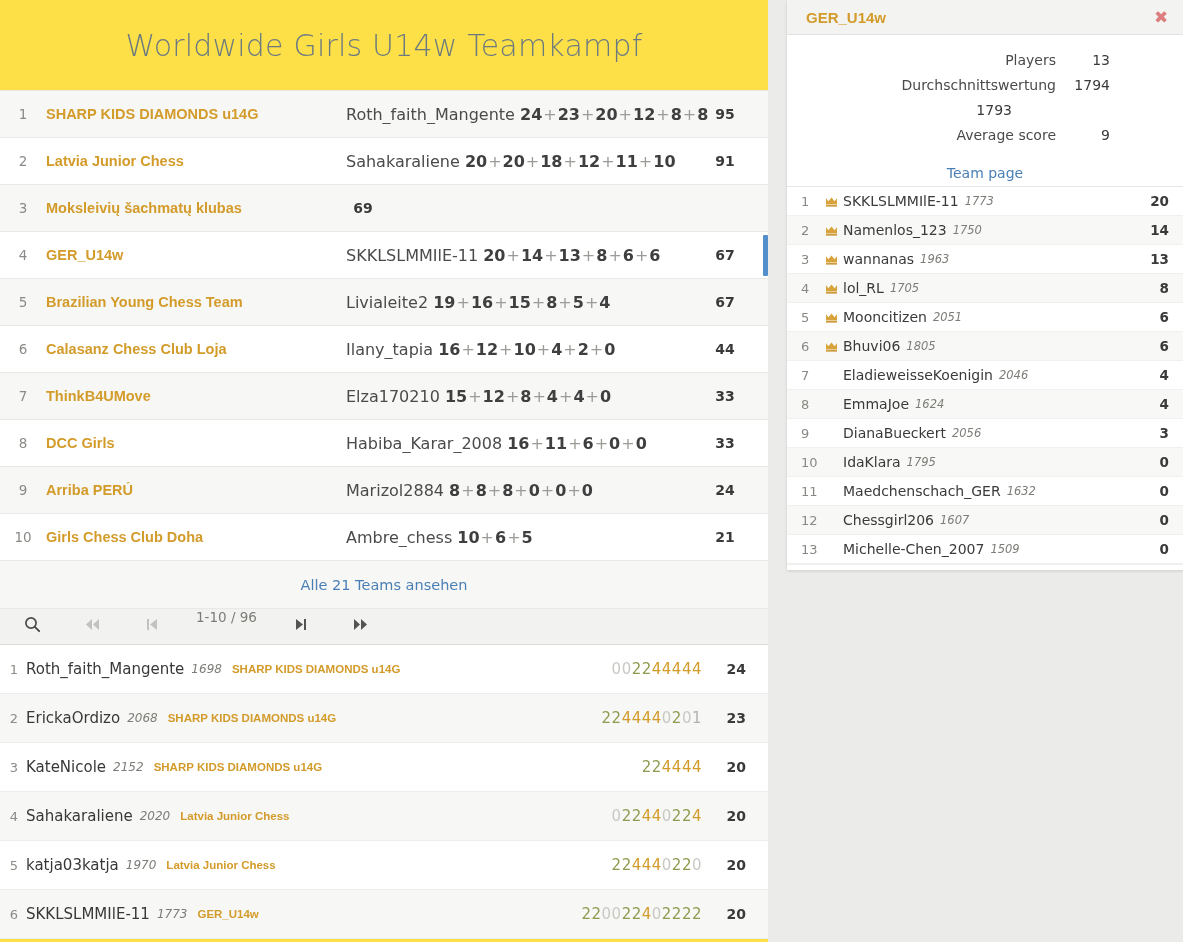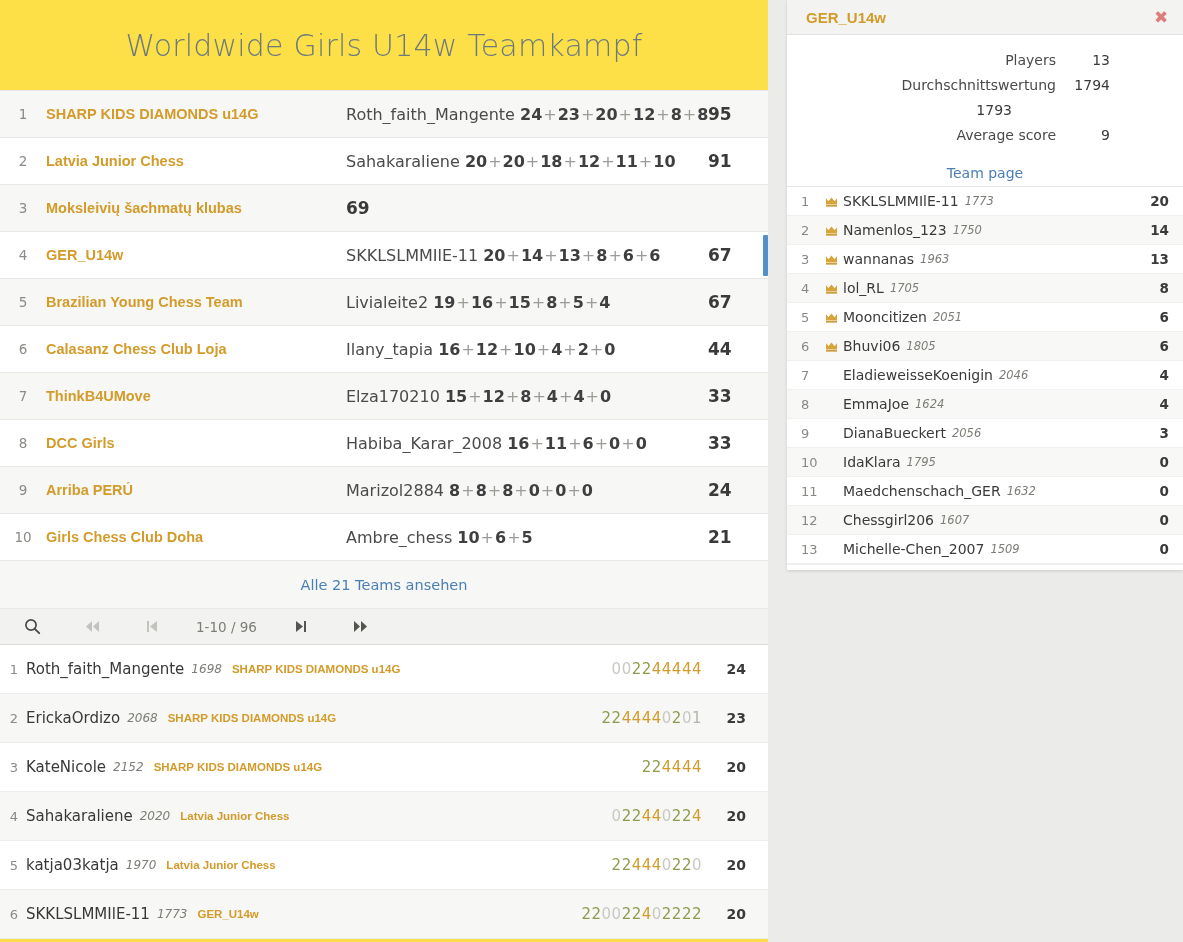--- a/index.html
+++ b/index.html
@@ -76,25 +76,25 @@
     font-size: 16px;
     white-space: nowrap;
     overflow: hidden;
     font-family: "DejaVu Sans", sans-serif;
   }
   .team-detail .lead { color: #4b4b4b; }
   .team-detail .pts { font-weight: bold; color: #3f3f3f; }
   .team-detail .plus { color: #9b9b97; font-weight: normal; padding: 0 1px; }
   .team-total {
     width: 60px; min-width: 60px;
-    text-align: left;
+    text-align: center;
     padding-right: 26px;
     font-weight: bold;
     color: #3a3a3a;
-    font-size: 17px;
+    font-size: 14px;
     font-family: "DejaVu Sans", sans-serif;
   }
 
   #all-teams-row {
     border-top: 1px solid #e8e8e6;
     border-bottom: 1px solid #e8e8e6;
     height: 49px;
     display: flex;
     align-items: center;
     justify-content: center;
@@ -107,21 +107,21 @@
     cursor: pointer;
     font-family: "DejaVu Sans", sans-serif;
   }
 
   
   #pager {
     height: 36px;
     background: #f2f2f0;
     border-bottom: 1px solid #dcdcda;
     display: flex;
-    align-items: center;
+    align-items: flex-start;
     padding-left: 10px;
     gap: 16px;
   }
   .pager-btn {
     width: 44px; height: 30px;
     display: flex; align-items: center; justify-content: center;
     cursor: pointer;
     background: transparent;
     border: none;
   }

